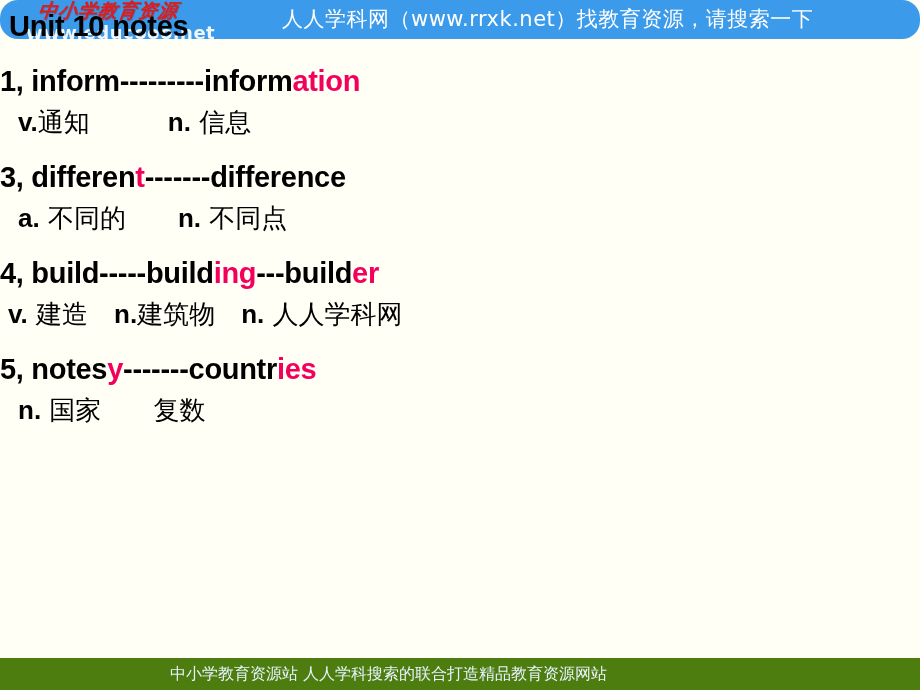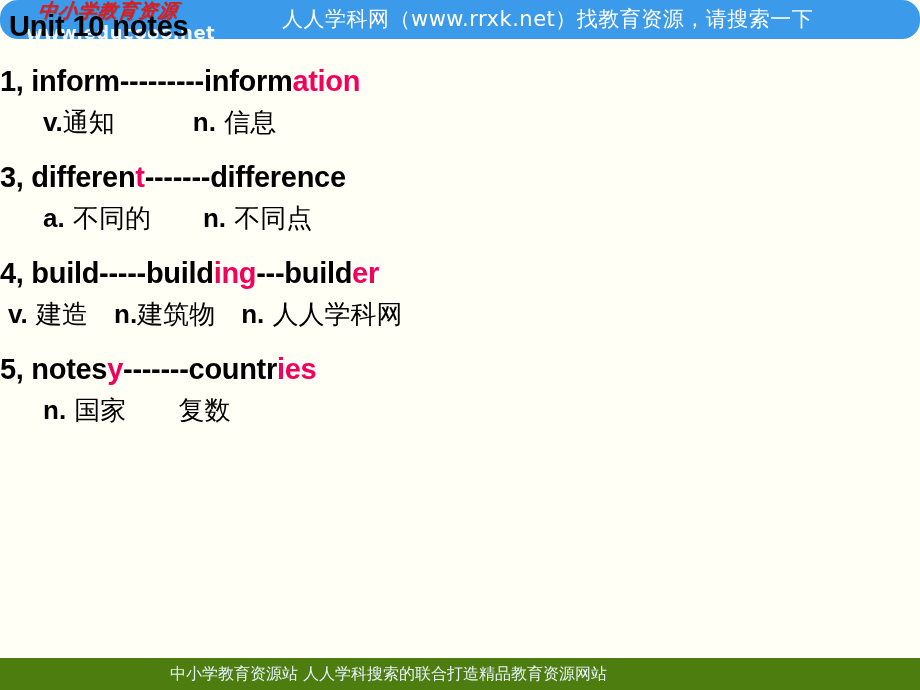--- a/index.html
+++ b/index.html
@@ -132,21 +132,21 @@
   }
   .entry-gloss .cn {
     font-weight: normal;
     font-family: "DejaVu Sans", "Liberation Sans", sans-serif;
   }
   .gap-sm { display: inline-block; width: 26px; }
   .gap-md { display: inline-block; width: 52px; }
   .gap-lg { display: inline-block; width: 78px; }
 
   .indent-0 { padding-left: 8px; }
-  .indent-1 { padding-left: 43px; }
+  .indent-1 { padding-left: 18px; }
 
   
   #bottom-banner {
     position: absolute;
     left: 0;
     bottom: 0;
     width: 920px;
     height: 32px;
     background: #4d7c0f;
     z-index: 1;

